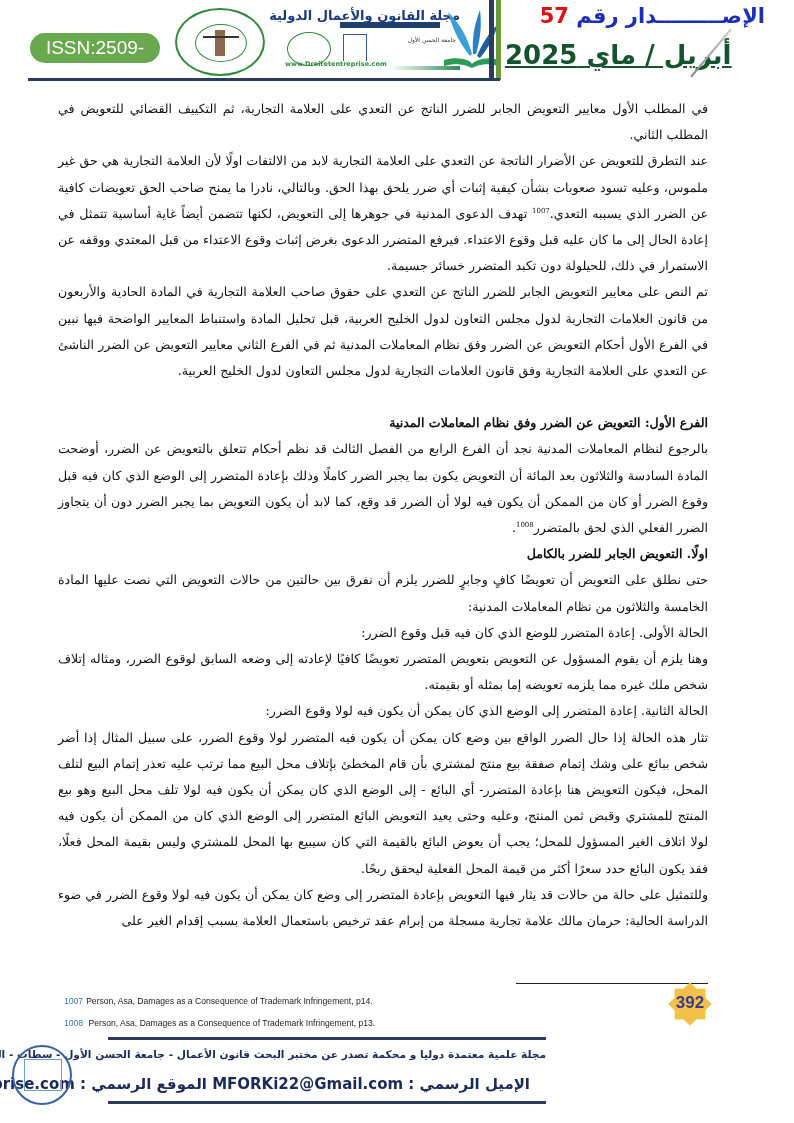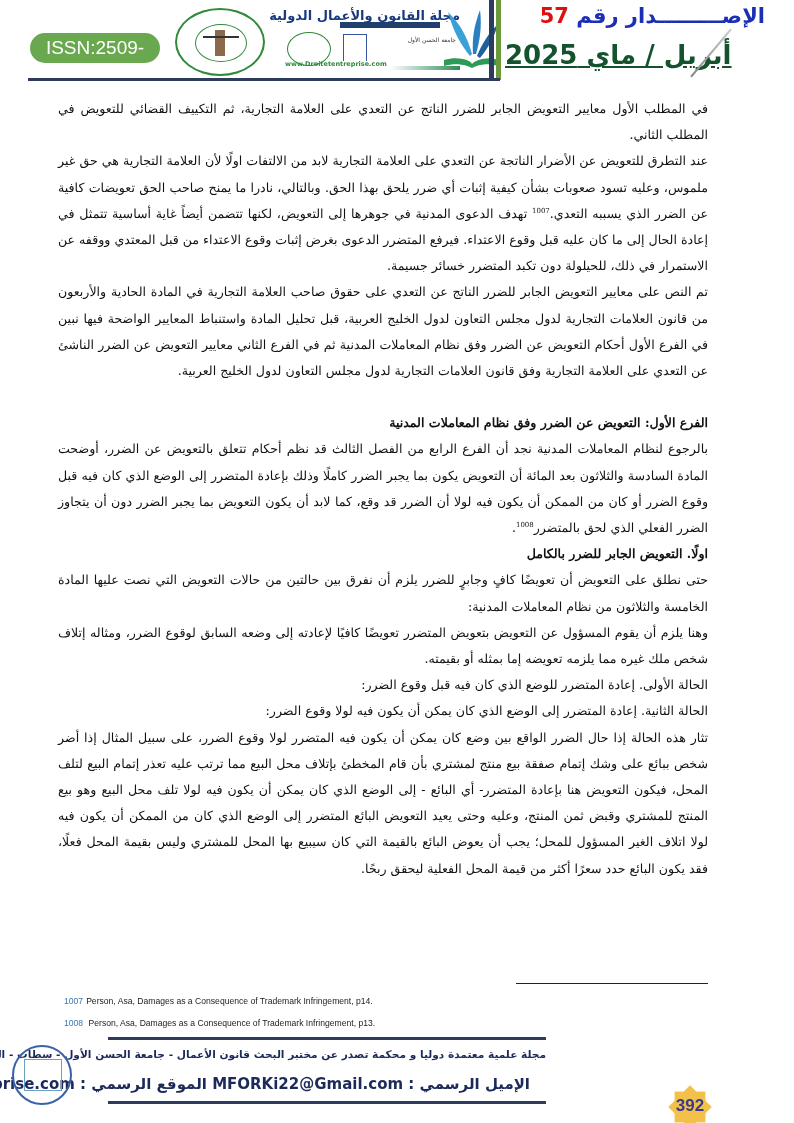--- a/index.html
+++ b/index.html
@@ -39,21 +39,21 @@
   .fn-rule { left:516px; top:983px; width:192px; height:1px; background:#222; }
   .footnotes { left:64px; top:990px; width:600px; font-family:"Liberation Sans", sans-serif; font-size:8.6px; color:#222; }
   .footnotes div { height:22px; line-height:22px; }
   .fn-num { color:#3a74b0; margin-right:3px; }
 
   
   .f-rule-top { left:108px; top:1037px; width:438px; height:3px; background:#2d3c5c; }
   .f-rule-bot { left:108px; top:1101px; width:438px; height:3px; background:#2d3c5c; }
   .f-line1 { left:110px; top:1048px; width:436px; text-align:right; direction:rtl; font-family:"DejaVu Sans", sans-serif; font-weight:bold; font-size:10.6px; color:#1c2a5a; white-space:nowrap; }
   .f-line2 { left:130px; top:1075px; width:400px; text-align:center; direction:rtl; font-family:"DejaVu Sans", sans-serif; font-weight:bold; font-size:15px; color:#1c2a5a; white-space:nowrap; }
-  .page-badge { left:662px; top:1093px; width:60px; height:28px; }
+  .page-badge { left:662px; top:990px; width:60px; height:28px; }
   .page-badge .star { position:absolute; left:6px; top:-8px; width:44px; height:44px; background:#f3c14a; transform:rotate(45deg) scale(0.7); }
   .page-badge .star2 { position:absolute; left:6px; top:-8px; width:44px; height:44px; background:#f3c14a; transform:scale(0.7); }
   .page-badge .num { position:absolute; left:0; top:3px; width:56px; text-align:center; font-family:"Liberation Sans", sans-serif; font-weight:bold; font-size:17px; color:#3a3a8a; }
   .seal-bottom { left:12px; top:1045px; width:60px; height:60px; border:2px solid #3a62a8; border-radius:50%; box-sizing:border-box; }
   .seal-bottom .in { position:absolute; left:10px; top:12px; width:36px; height:30px; border:1px solid #6aa0c8; }
 </style>
 </head>
 <body>
 
 <div class="abs issn">ISSN:2509-0291</div>
@@ -94,24 +94,25 @@
 
 <div class="abs content" id="content">
     <p>في المطلب الأول معايير التعويض الجابر للضرر الناتج عن التعدي على العلامة التجارية، ثم التكييف القضائي للتعويض في المطلب الثاني.</p>
     <p><span>عند التطرق للتعويض عن الأضرار الناتجة عن التعدي على العلامة التجارية لابد من الالتفات اولًا لأن العلامة التجارية هي حق غير ملموس، وعليه تسود صعوبات بشأن كيفية إثبات أي ضرر يلحق بهذا الحق. وبالتالي، نادرا ما يمنح صاحب الحق تعويضات كافية عن الضرر الذي يسببه التعدي.</span><sup>1007</sup><span> تهدف الدعوى المدنية في جوهرها إلى التعويض، لكنها تتضمن أيضاً غاية أساسية تتمثل في إعادة الحال إلى ما كان عليه قبل وقوع الاعتداء. فيرفع المتضرر الدعوى بغرض إثبات وقوع الاعتداء من قبل المعتدي ووقفه عن الاستمرار في ذلك، للحيلولة دون تكبد المتضرر خسائر جسيمة.</span></p>
     <p>تم النص على معايير التعويض الجابر للضرر الناتج عن التعدي على حقوق صاحب العلامة التجارية في المادة الحادية والأربعون من قانون العلامات التجارية لدول مجلس التعاون لدول الخليج العربية، قبل تحليل المادة واستنباط المعايير الواضحة فيها نبين في الفرع الأول أحكام التعويض عن الضرر وفق نظام المعاملات المدنية ثم في الفرع الثاني معايير التعويض عن الضرر الناشئ عن التعدي على العلامة التجارية وفق قانون العلامات التجارية لدول مجلس التعاون لدول الخليج العربية.</p>
     <div class="gap"></div>
     <p class="h">الفرع الأول: التعويض عن الضرر وفق نظام المعاملات المدنية</p>
     <p><span>بالرجوع لنظام المعاملات المدنية نجد أن الفرع الرابع من الفصل الثالث قد نظم أحكام تتعلق بالتعويض عن الضرر، أوضحت المادة السادسة والثلاثون بعد المائة أن التعويض يكون بما يجبر الضرر كاملًا وذلك بإعادة المتضرر إلى الوضع الذي كان فيه قبل وقوع الضرر أو كان من الممكن أن يكون فيه لولا أن الضرر قد وقع، كما لابد أن يكون التعويض بما يجبر الضرر دون أن يتجاوز الضرر الفعلي الذي لحق بالمتضرر</span><sup>1008</sup><span>.</span></p>
     <p class="h">اولًا. التعويض الجابر للضرر بالكامل</p>
     <p> حتى نطلق على التعويض أن تعويضًا كافٍ وجابرٍ للضرر يلزم أن نفرق بين حالتين من حالات التعويض التي نصت عليها المادة الخامسة والثلاثون من نظام المعاملات المدنية:</p>
+    <p>الحالة الأولى. إعادة المتضرر للوضع الذي كان فيه قبل وقوع الضرر:</p>
     <p>وهنا يلزم أن يقوم المسؤول عن التعويض بتعويض المتضرر تعويضًا كافيًا لإعادته إلى وضعه السابق لوقوع الضرر، ومثاله إتلاف شخص ملك غيره مما يلزمه تعويضه إما بمثله أو بقيمته.</p>
-    <p>الحالة الأولى. إعادة المتضرر للوضع الذي كان فيه قبل وقوع الضرر:</p>
     <p>الحالة الثانية. إعادة المتضرر إلى الوضع الذي كان يمكن أن يكون فيه لولا وقوع الضرر:</p>
     <p>تثار هذه الحالة إذا حال الضرر الواقع بين وضع كان يمكن أن يكون فيه المتضرر لولا وقوع الضرر، على سبيل المثال إذا أضر شخص ببائع على وشك إتمام صفقة بيع منتج لمشتري بأن قام المخطئ بإتلاف محل البيع مما ترتب عليه تعذر إتمام البيع لتلف المحل، فيكون التعويض هنا بإعادة المتضرر- أي البائع - إلى الوضع الذي كان يمكن أن يكون فيه لولا تلف محل البيع وهو بيع المنتج للمشتري وقبض ثمن المنتج، وعليه وحتى يعيد التعويض البائع المتضرر إلى الوضع الذي كان من الممكن أن يكون فيه لولا اتلاف الغير المسؤول للمحل؛ يجب أن يعوض البائع بالقيمة التي كان سيبيع بها المحل للمشتري وليس بقيمة المحل فعلًا، فقد يكون البائع حدد سعرًا أكثر من قيمة المحل الفعلية ليحقق ربحًا.</p>
+    <p>وللتمثيل على حالة من حالات قد يثار فيها التعويض بإعادة المتضرر إلى وضع كان يمكن أن يكون فيه لولا وقوع الضرر في ضوء الدراسة الحالية: حرمان مالك علامة تجارية مسجلة من إبرام عقد ترخيص باستعمال العلامة بسبب إقدام الغير على</p>
   </div>
 
 <div class="abs fn-rule"></div>
 <div class="abs footnotes">
   <div><span class="fn-num">1007</span><span>Person, Asa, Damages as a Consequence of Trademark Infringement, p14.</span></div>
   <div><span class="fn-num">1008</span><span> Person, Asa, Damages as a Consequence of Trademark Infringement, p13.</span></div>
 </div>
 
 <div class="abs f-rule-top"></div>
 <div class="abs f-line1">مجلة علمية معتمدة  دوليا و محكمة تصدر عن مختبر البحث قانون الأعمال - جامعة الحسن الأول - سطات - المغرب</div>

